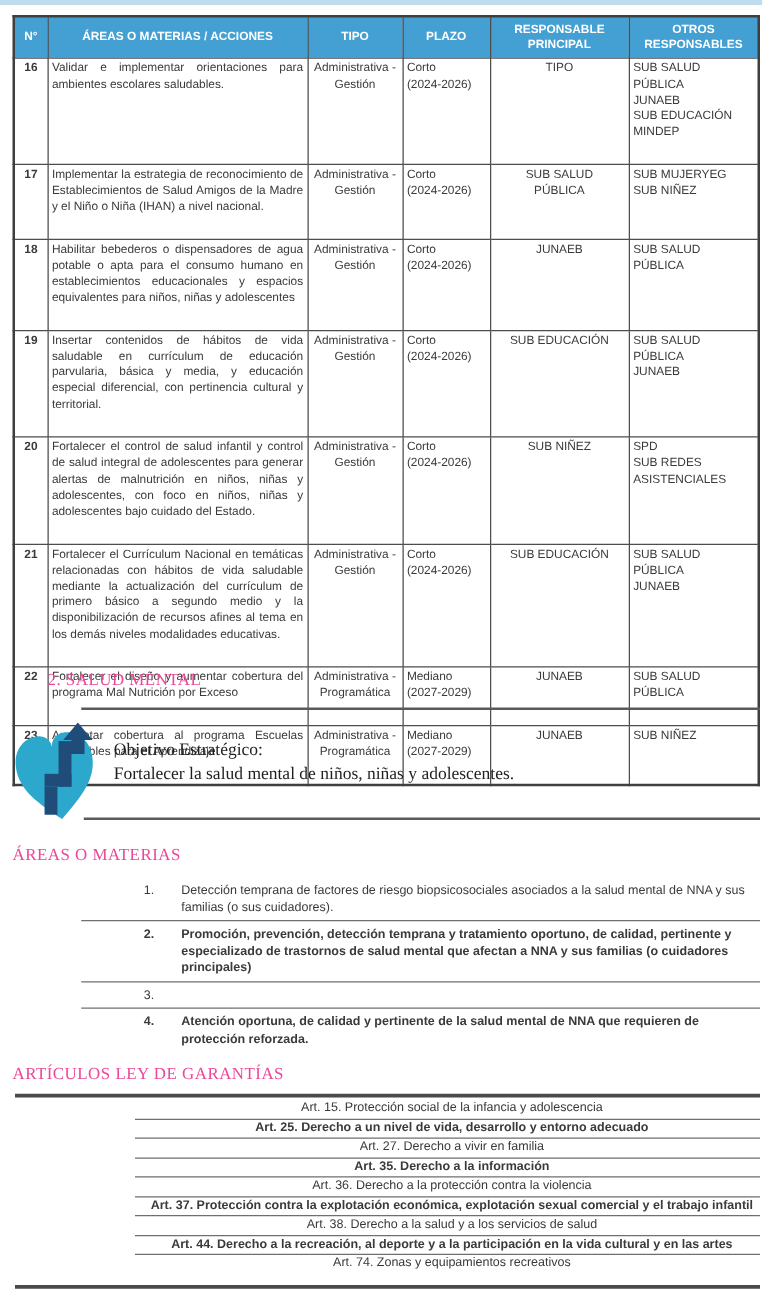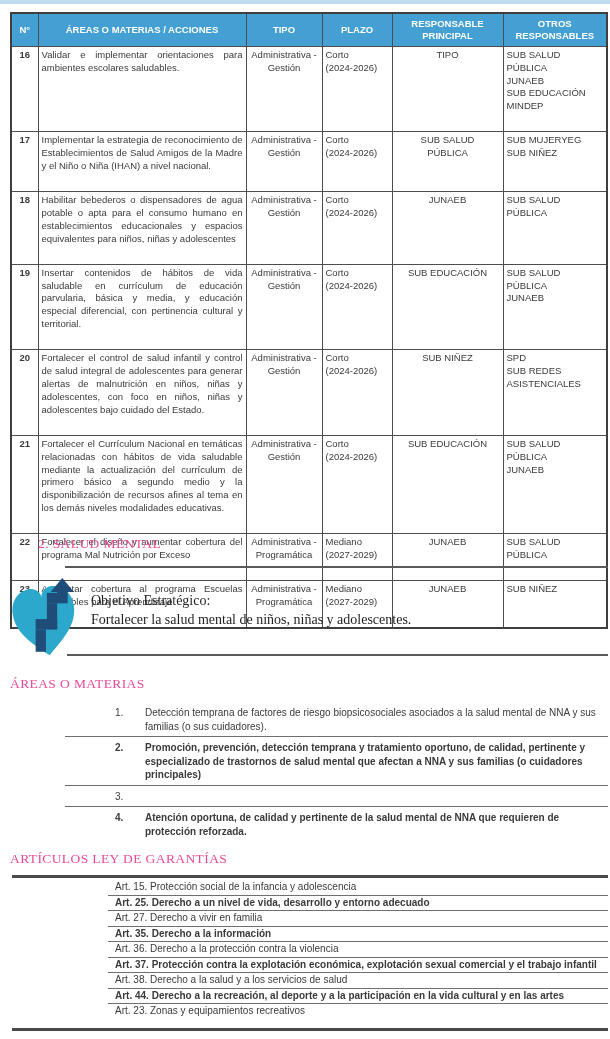--- a/index.html
+++ b/index.html
@@ -101,20 +101,21 @@
     border-top: 3px solid #4a4a4a;
     border-bottom: 3px solid #4a4a4a;
     padding: 2px 0 9px 0;
   }
   .article-item {
     margin-left: 96px;
     padding: 2px 0 2.5px 7px;
     font-size: 10px;
     line-height: 10px;
     color: #3a3a3a;
+    text-align: center;
   }
   .article-item.sep { border-bottom: 1px solid #6f6f6f; }
 </style>
 </head>
 <body>
 
 <div class="page">
   <div class="top-strip"></div>
 
   <table class="plan">
@@ -282,15 +283,15 @@
 
   <div class="articles-list">
     <div class="article-item sep">Art. 15. Protección social de la infancia y adolescencia</div>
     <div class="article-item sep bold">Art. 25. Derecho a un nivel de vida, desarrollo y entorno adecuado</div>
     <div class="article-item sep">Art. 27. Derecho a vivir en familia</div>
     <div class="article-item sep bold">Art. 35. Derecho a la información</div>
     <div class="article-item sep">Art. 36. Derecho a la protección contra la violencia</div>
     <div class="article-item sep bold">Art. 37. Protección contra la explotación económica, explotación sexual comercial y el trabajo infantil</div>
     <div class="article-item sep">Art. 38. Derecho a la salud y a los servicios de salud</div>
     <div class="article-item sep bold">Art. 44. Derecho a la recreación, al deporte y a la participación en la vida cultural y en las artes</div>
-    <div class="article-item">Art. 23. Zonas y equipamientos recreativos</div>
+    <div class="article-item">Art. 74. Zonas y equipamientos recreativos</div>
   </div>
 </div>
 
 </body></html>

